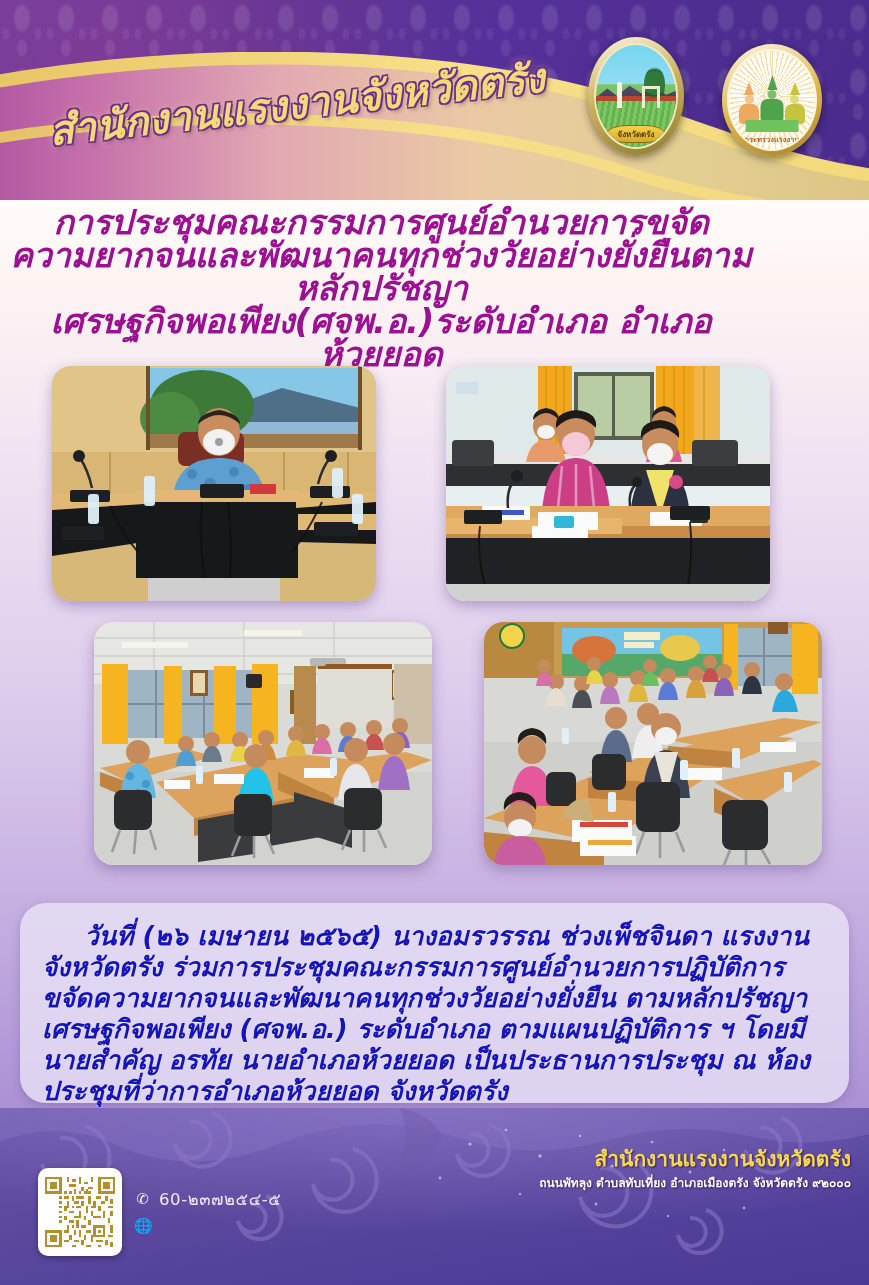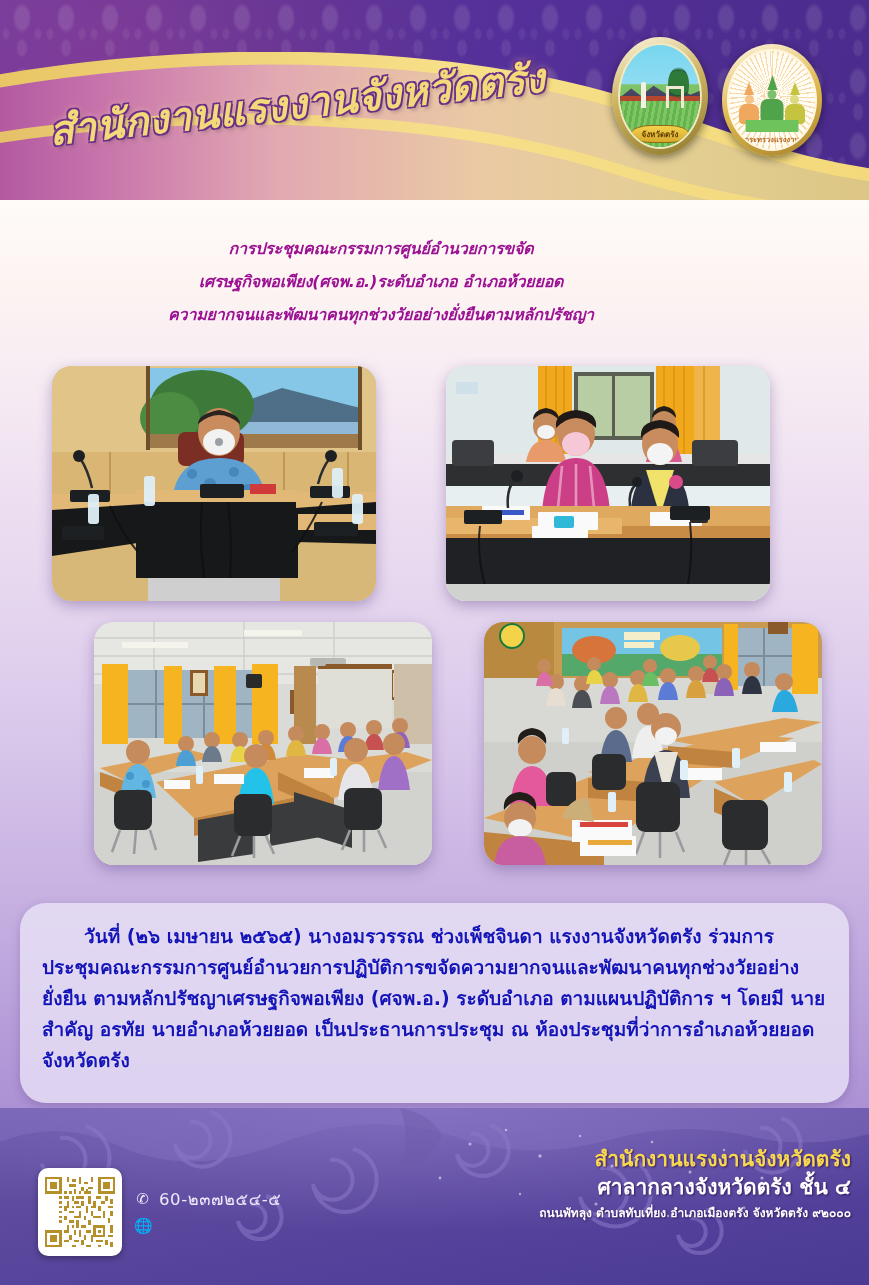--- a/index.html
+++ b/index.html
@@ -73,21 +73,21 @@
        2px 3px 4px rgba(60,20,80,.45);
     white-space:nowrap;
   }
 
   
   .seal{
     position:absolute; border-radius:50%;
     box-shadow:0 3px 8px rgba(0,0,0,.45);
   }
   .seal-trang{
-    left:612px; top:37px; width:96px; height:118px;
+    left:588px; top:37px; width:96px; height:118px;
     background:linear-gradient(160deg,#fdf7e2,#cbb25e 45%,#8f7a2e);
     padding:6px;
   }
   .seal-trang .inner{
     width:100%; height:100%; border-radius:50%;
     overflow:hidden; position:relative;
     border:2px solid #f2e9c0;
     background:linear-gradient(180deg,#77d6ef 0%,#8fdcf2 38%,#7fc46a 39%,#5faa45 100%);
   }
   .seal-trang .hills{
@@ -154,25 +154,25 @@
                radial-gradient(circle at 44% 40%,#6fc35c 0 46%,rgba(0,0,0,0) 50%),
                radial-gradient(circle at 74% 60%,#6fc35c 0 46%,rgba(0,0,0,0) 50%);
   }
   .seal-ministry .caption{
     position:absolute; left:50%; transform:translateX(-50%); bottom:4%;
     font-size:7.5px; color:#b4671f; font-weight:bold; white-space:nowrap;
   }
 
   
   .title{
-    position:absolute; left:0; top:232px; width:762px;
+    position:absolute; left:0; top:206px; width:762px;
     text-align:center;
     color:#9c1192;
     font-weight:bold; font-style:italic;
-    font-size:16px; line-height:33px;
+    font-size:34px; line-height:33px;
     letter-spacing:-.2px;
     text-shadow:0 1px 1px rgba(255,255,255,.85);
   }
 
   
   .photo{
     position:absolute;
     border-radius:20px;
     overflow:hidden;
     box-shadow:0 5px 14px rgba(90,60,130,.38);
@@ -188,22 +188,22 @@
   .descbox{
     position:absolute; left:20px; top:903px;
     width:829px; height:200px;
     border-radius:26px;
     background:rgba(232,226,246,.80);
     box-shadow:0 3px 10px rgba(80,50,120,.25);
     padding:18px 22px 10px 22px;
   }
   .desc-text{
     color:#1514b8;
-    font-weight:bold; 
-    font-size:19px; line-height:31px;
+    font-weight:bold; font-style:italic;
+    font-size:26px; line-height:31px;
     text-indent:42px;
     text-shadow:0 1px 1px rgba(255,255,255,.6);
   }
 
   
   .footer{
     position:absolute; left:0; top:1108px; width:869px; height:177px;
     overflow:hidden;
     background:linear-gradient(170deg,#6c58ab 0%,#5d4a9e 35%,#52409a 70%,#4b3a93 100%);
   }
@@ -320,22 +320,22 @@
             <div class="body"></div>
           </div>
         <div class="cloud"></div>
         <div class="caption">กระทรวงแรงงาน</div>
       </div>
     </div>
   </div>
 
   <div class="title">
     <div>การประชุมคณะกรรมการศูนย์อำนวยการขจัด</div>
+    <div>ความยากจนและพัฒนาคนทุกช่วงวัยอย่างยั่งยืนตามหลักปรัชญา</div>
     <div>เศรษฐกิจพอเพียง(ศจพ.อ.)ระดับอำเภอ อำเภอห้วยยอด</div>
-    <div>ความยากจนและพัฒนาคนทุกช่วงวัยอย่างยั่งยืนตามหลักปรัชญา</div>
   </div>
 
   <div class="photo p1">
     <svg viewBox="0 0 324 235" preserveAspectRatio="none">
       <rect width="324" height="235" fill="#d8b878"></rect>
       <rect x="0" y="0" width="324" height="96" fill="#e0c488"></rect>
 
       <rect x="96" y="2" width="212" height="80" fill="#86c7e8"></rect>
       <rect x="96" y="40" width="212" height="42" fill="#8fb9d6"></rect>
       <path d="M96 40 L140 18 L180 40 L230 22 L308 42 L308 56 L96 56 Z" fill="#4e6f87"></path>
@@ -881,17 +881,16 @@
       <span class="gl">✆</span>
       <span>60-๒๓๗๒๕๔-๕</span>
     </div>
     <div class="row">
       <span class="gl">🌐</span>
     </div>
   </div>
 
   <div class="addr">
     <div class="l1">สำนักงานแรงงานจังหวัดตรัง</div>
-    <div class="l2">ศาลากลางจังหวัดตรัง ชั้น ๔</div>
     <div class="l3">ถนนพัทลุง ตำบลทับเที่ยง อำเภอเมืองตรัง จังหวัดตรัง ๙๒๐๐๐</div>
   </div>
 
 </div>
 
 </body></html>

